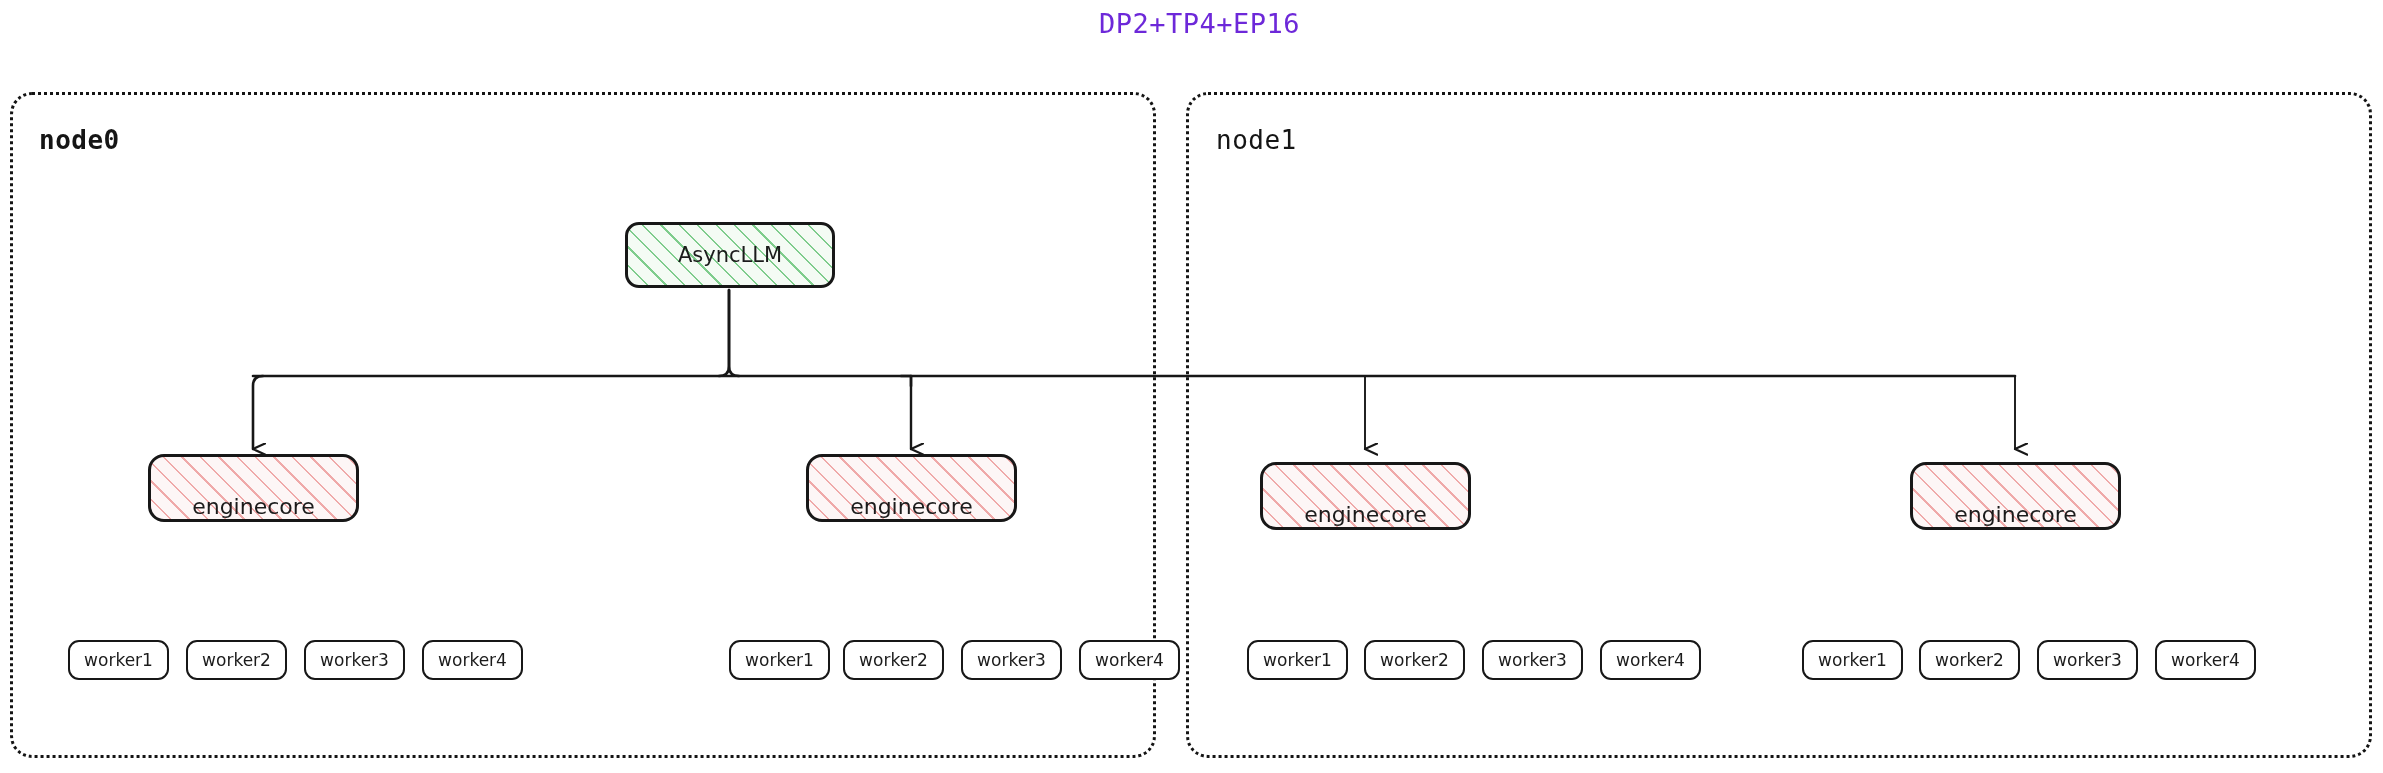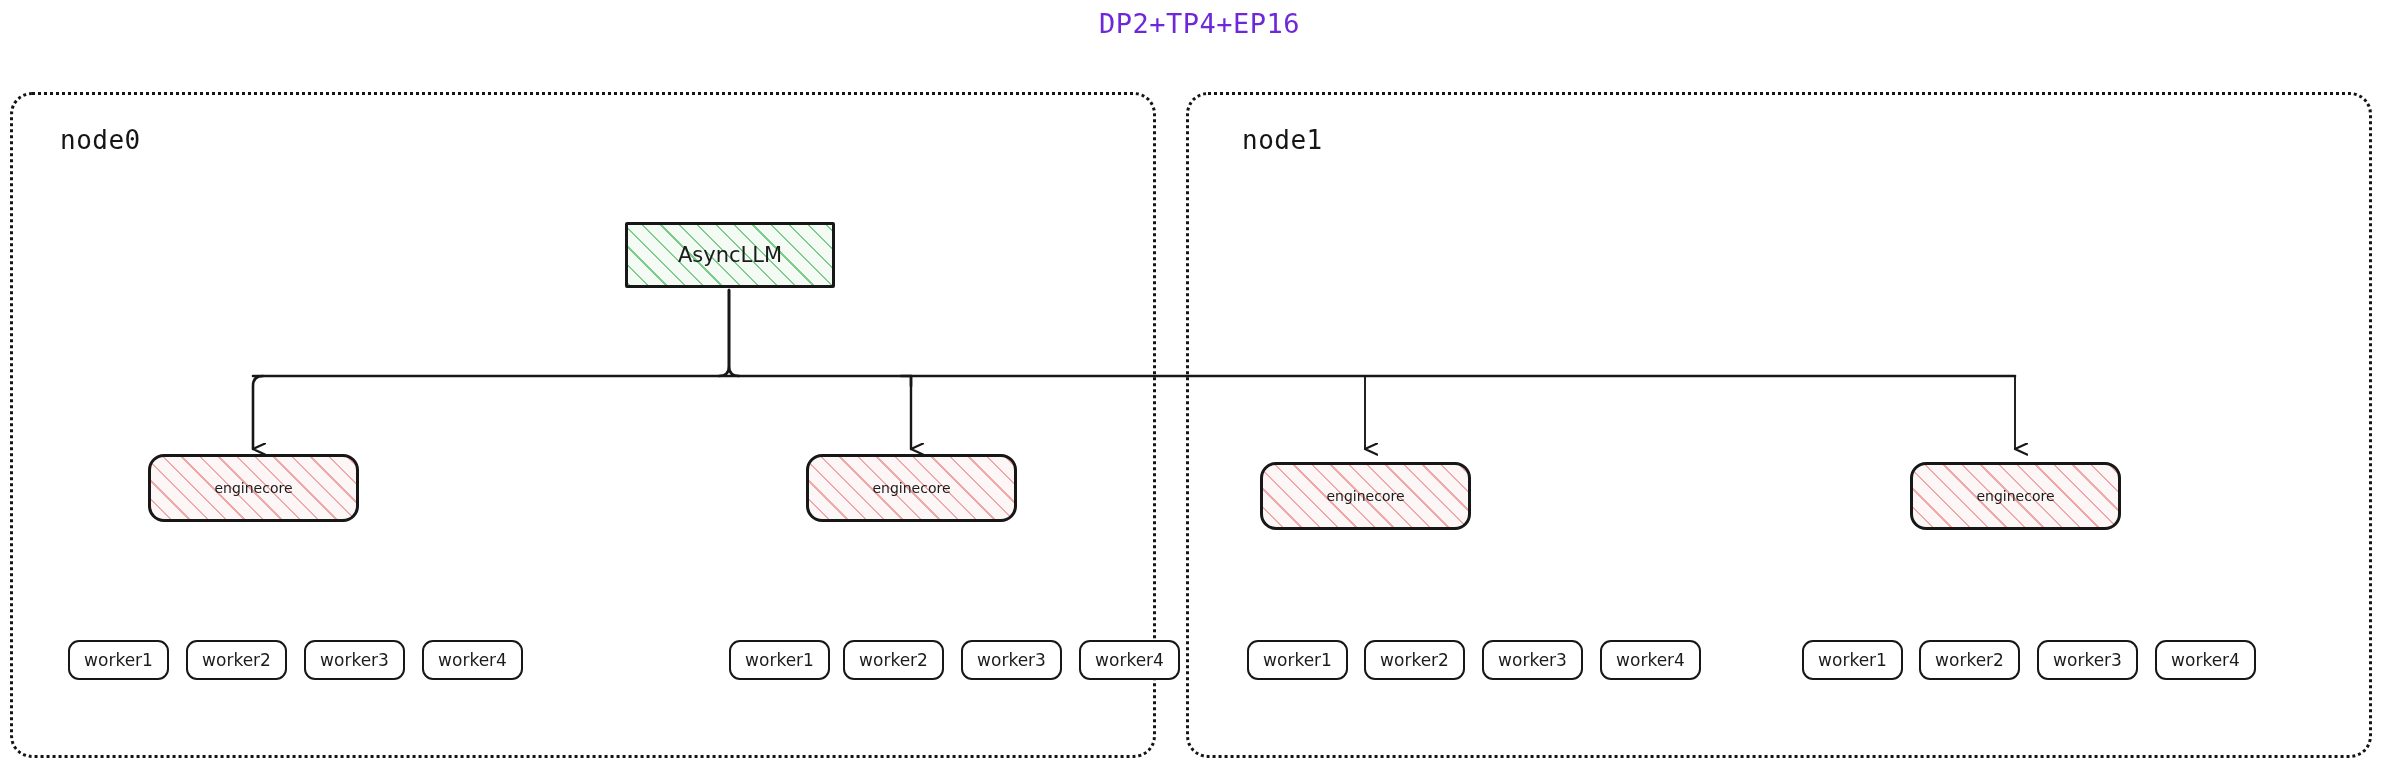--- a/index.html
+++ b/index.html
@@ -63,42 +63,43 @@
   }
 
   .box-api {
     font-size: 21px;
     border-radius: 14px;
     z-index: 4;
   }
 
   .box-async {
     font-size: 21px;
-    border-radius: 2px;
+    border-radius: 14px;
     z-index: 3;
     background-color: #f4fbf4;
     background-image: repeating-linear-gradient(
        45deg,
        rgba(106,196,122,0.85) 0px,
        rgba(106,196,122,0.85) 1.6px,
        rgba(255,255,255,0) 1.6px,
        rgba(255,255,255,0) 13px);
   }
 
   .box-engine {
-    font-size: 14px;
+    font-size: 22px;
     border-radius: 16px;
     background-color: #fdf6f6;
     background-image: repeating-linear-gradient(
        45deg,
        rgba(236,150,150,0.80) 0px,
        rgba(236,150,150,0.80) 1.7px,
        rgba(255,255,255,0) 1.7px,
        rgba(255,255,255,0) 13px);
     z-index: 3;
+    align-items: flex-end;
   }
 
   .box-worker {
     font-size: 17px;
     border-radius: 11px;
     border-width: 2.6px;
     background: #ffffff;
     margin-left: 36px;
   }
 
@@ -114,24 +115,24 @@
   }
 </style>
 </head>
 <body>
 
 <div id="canvas">
 
   <div id="title">DP2+TP4+EP16</div>
 
   <div class="node-box" style="left:10px; top:92px; width:1146px; height:666px;"></div>
-  <div class="node-label" style="left:60px; top:125px;">node0</div>
+  <div class="node-label" style="left:39px; top:125px;font-weight:bold;">node0</div>
 
   <div class="node-box" style="left:1186px; top:92px; width:1186px; height:666px;"></div>
-  <div class="node-label" style="left:1216px; top:125px;margin-left:26px;">node1</div>
+  <div class="node-label" style="left:1216px; top:125px;">node1</div>
 
   <svg id="wires" viewBox="0 0 2383 773">
     <defs>
       <marker id="ah" markerWidth="13" markerHeight="15" refX="6.5" refY="13" orient="auto" markerUnits="userSpaceOnUse">
         <path d="M0.8,0.5 L6.5,13 L12.2,0.5" fill="none" stroke="#171717" stroke-width="2.2" stroke-linecap="round" stroke-linejoin="round"></path>
       </marker>
     </defs>
     <g fill="none" stroke="#171717" stroke-width="2.6" stroke-linecap="round" stroke-linejoin="round">
 
       <path d="M729,290 L729,366 Q729,376 739,376"></path>

